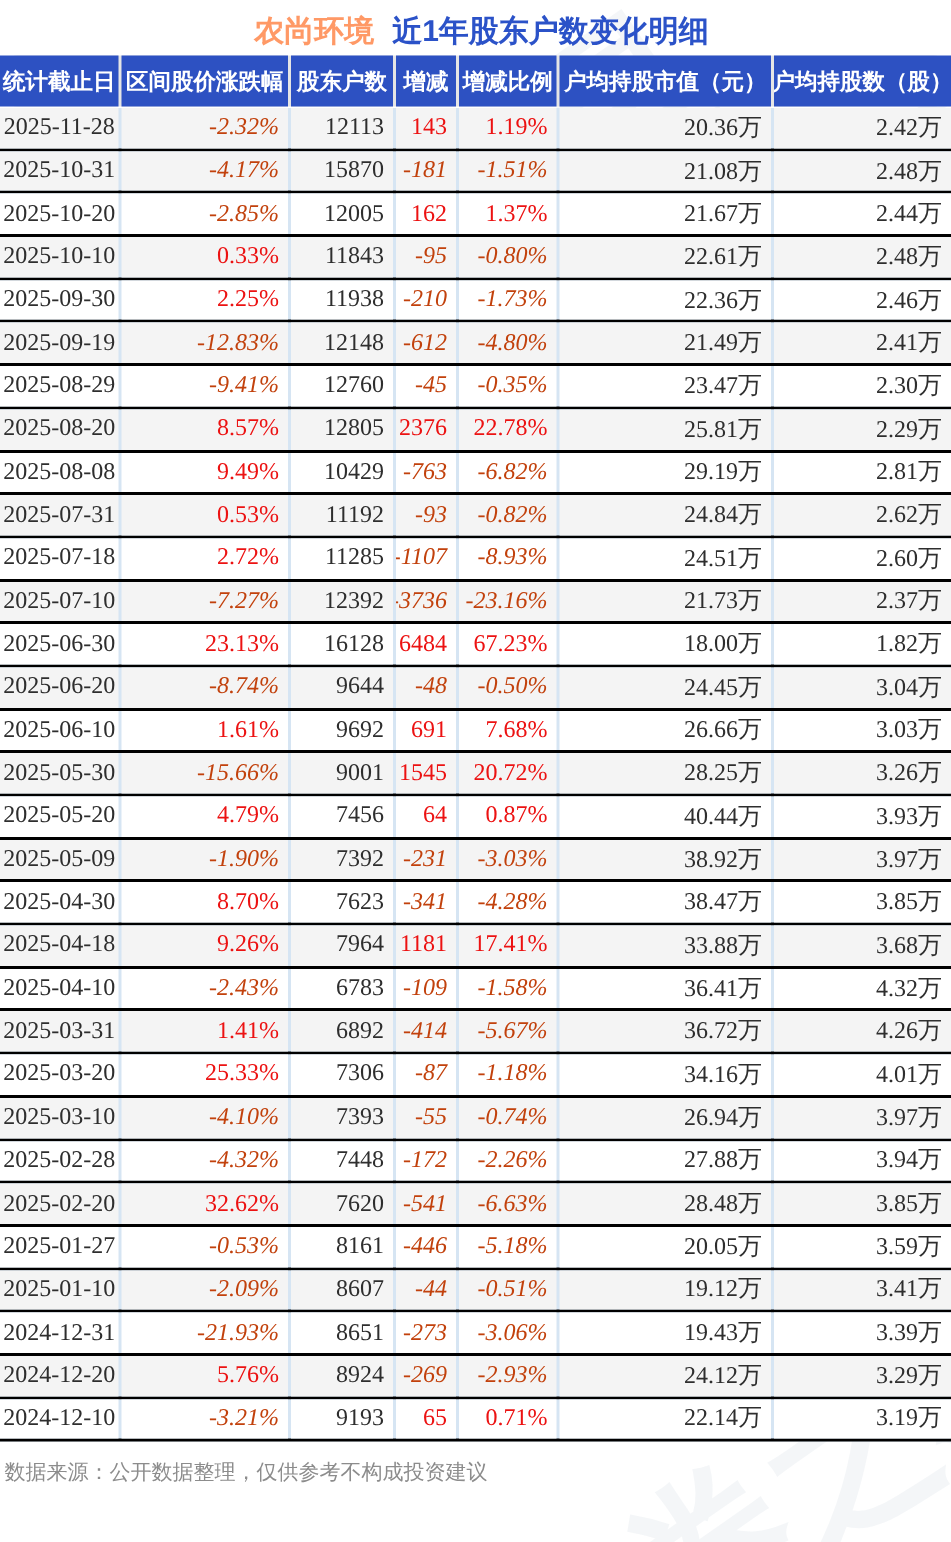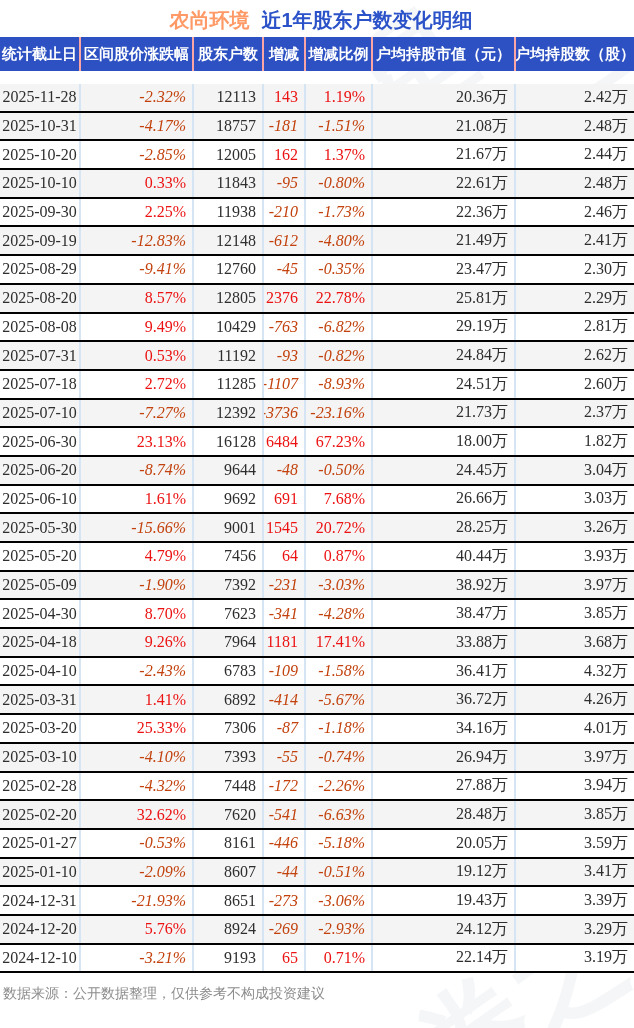--- a/index.html
+++ b/index.html
@@ -42,22 +42,22 @@
   .title-bar .rest{
     color:#2B52C8;font-size:20px;font-weight:bold;
   }
   
   .grid{
     display:grid;
     grid-template-columns:79px 111px 68px 40px 65px 141px 118px;
     column-gap:2px;
   }
   .thead{
-    background:#fca5a5;          
-    margin-bottom:13px;
+    background:#e5e5e5;          
+    margin-bottom:1px;
     position:relative;z-index:10;border-radius:12px;
   }
   .th{
     background:#2D51C2;
     color:#ffffff;
     font-size:15px;
     font-weight:bold;
     height:34px;
     display:flex;align-items:center;justify-content:center;
     white-space:nowrap;
@@ -125,21 +125,21 @@
           <div class="cell num down">-2.32%</div>
           <div class="cell num">12113</div>
           <div class="cell num up">143</div>
           <div class="cell num up">1.19%</div>
           <div class="cell num">20.36万</div>
           <div class="cell num">2.42万</div>
         </div>
         <div class="grid row odd">
           <div class="cell date">2025-10-31</div>
           <div class="cell num down">-4.17%</div>
-          <div class="cell num">18757</div>
+          <div class="cell num">15870</div>
           <div class="cell num down">-181</div>
           <div class="cell num down">-1.51%</div>
           <div class="cell num">21.08万</div>
           <div class="cell num">2.48万</div>
         </div>
         <div class="grid row even">
           <div class="cell date">2025-10-20</div>
           <div class="cell num down">-2.85%</div>
           <div class="cell num">12005</div>
           <div class="cell num up">162</div>

